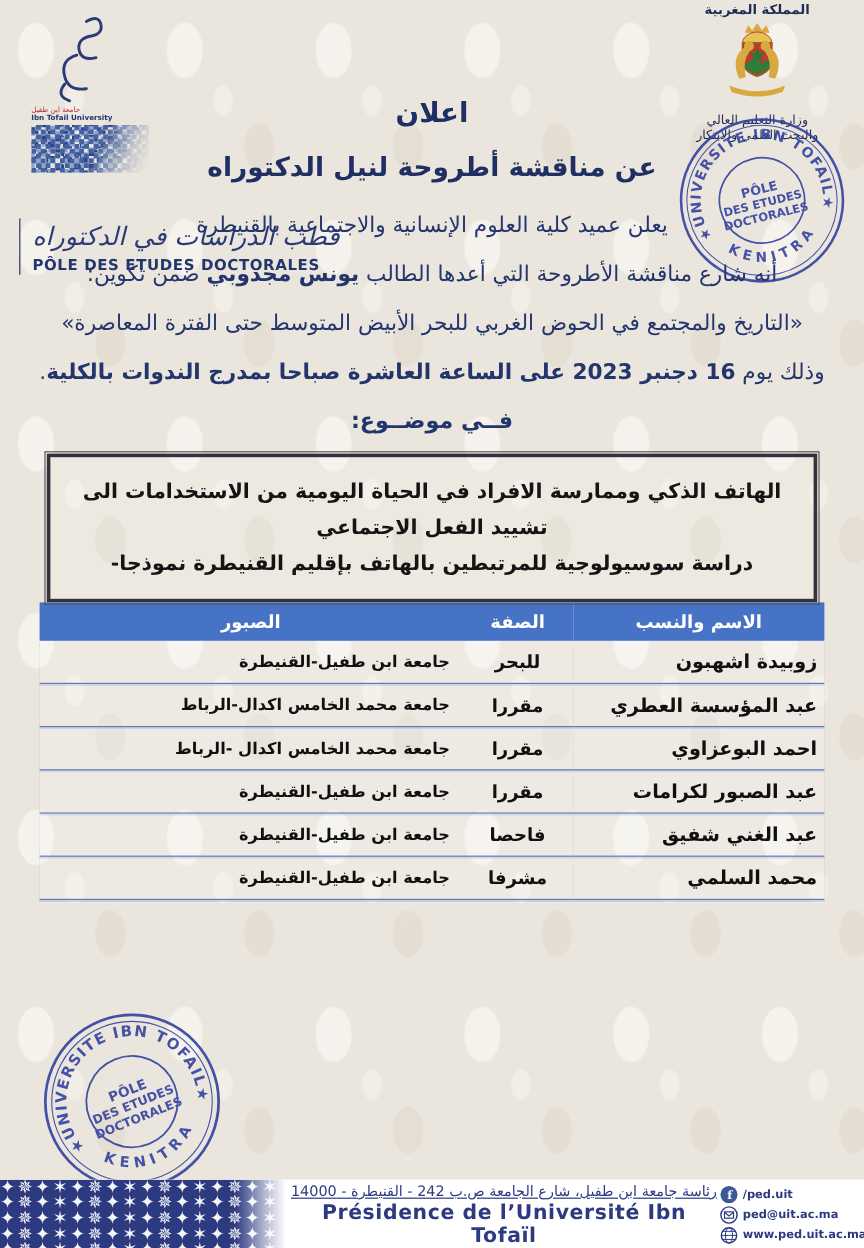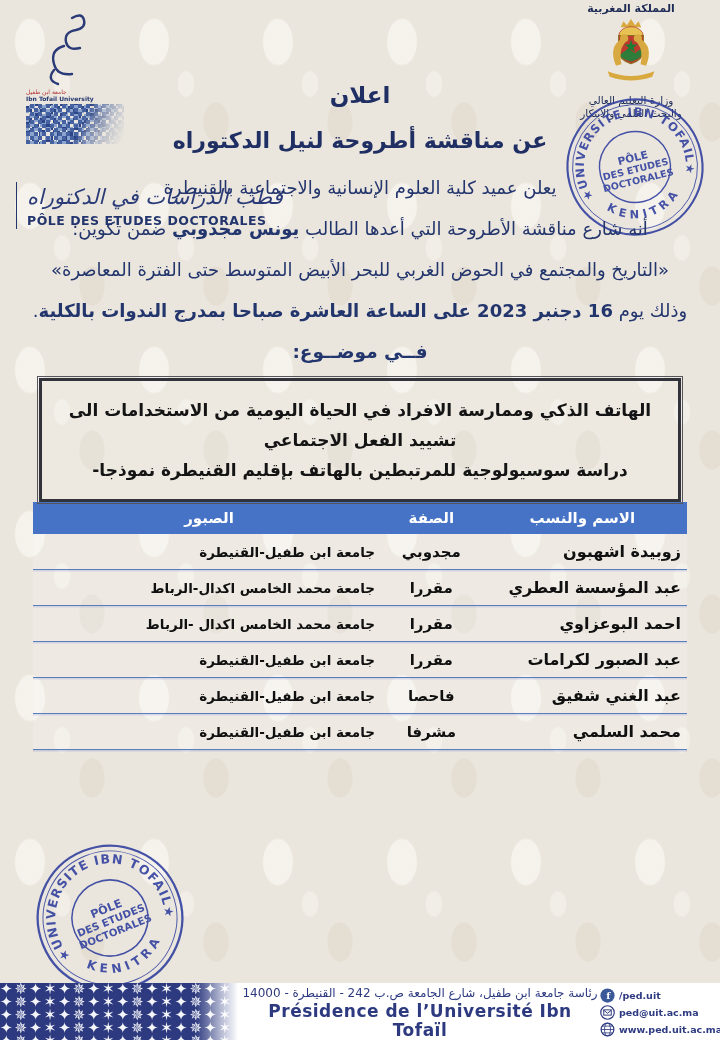--- a/index.html
+++ b/index.html
@@ -66,21 +66,21 @@
   th.c-name{width:32%;} th.c-role{width:14%;} th.c-inst{width:54%;}
   
   .footer{position:absolute;left:0;bottom:0;width:720px;height:57px;background:#ffffff;}
   .footer-pattern{
     position:absolute;left:0;top:0;width:238px;height:57px;background:#2d3a80;color:rgba(255,255,255,.95);
     overflow:hidden;font-size:15px;line-height:13px;letter-spacing:2px;word-break:break-all;
     -webkit-mask-image:linear-gradient(to right,#000 82%,rgba(0,0,0,.35) 93%,transparent 100%);
             mask-image:linear-gradient(to right,#000 82%,rgba(0,0,0,.35) 93%,transparent 100%);
   }
   .footer-addr{position:absolute;left:240px;top:2px;width:360px;text-align:center;color:#2d3a80;}
-  .footer-addr .ar{font-size:12px;direction:rtl;line-height:17px;}
+  .footer-addr .ar{font-size:12px;direction:rtl;line-height:17px;text-decoration:underline;}
   .footer-addr .fr1{font-size:17px;font-weight:bold;letter-spacing:.5px;line-height:19px;}
   .contacts{position:absolute;right:2px;top:4px;width:118px;}
   .contact-row{display:flex;align-items:center;gap:4px;height:17px;}
   .contact-label{font-size:9.5px;font-weight:bold;color:#2d3a80;}
   .ci{width:15px;height:15px;flex:0 0 15px;}
 </style>
 </head>
 <body>
 
 <div class="page">
@@ -165,21 +165,21 @@
       <thead>
         <tr>
           <th class="c-name">الاسم والنسب</th>
           <th class="c-role">الصفة</th>
           <th class="c-inst">الصبور</th>
         </tr>
       </thead>
       <tbody>
         <tr>
           <td class="c-name">زوبيدة اشهبون</td>
-          <td class="c-role">مجدوبي</td>
+          <td class="c-role">للبحر</td>
           <td class="c-inst">جامعة ابن طفيل-القنيطرة</td>
         </tr>
         <tr>
           <td class="c-name">عبد المؤسسة العطري</td>
           <td class="c-role">مقررا</td>
           <td class="c-inst">جامعة محمد الخامس اكدال-الرباط</td>
         </tr>
         <tr>
           <td class="c-name">احمد البوعزاوي</td>
           <td class="c-role">مقررا</td>

